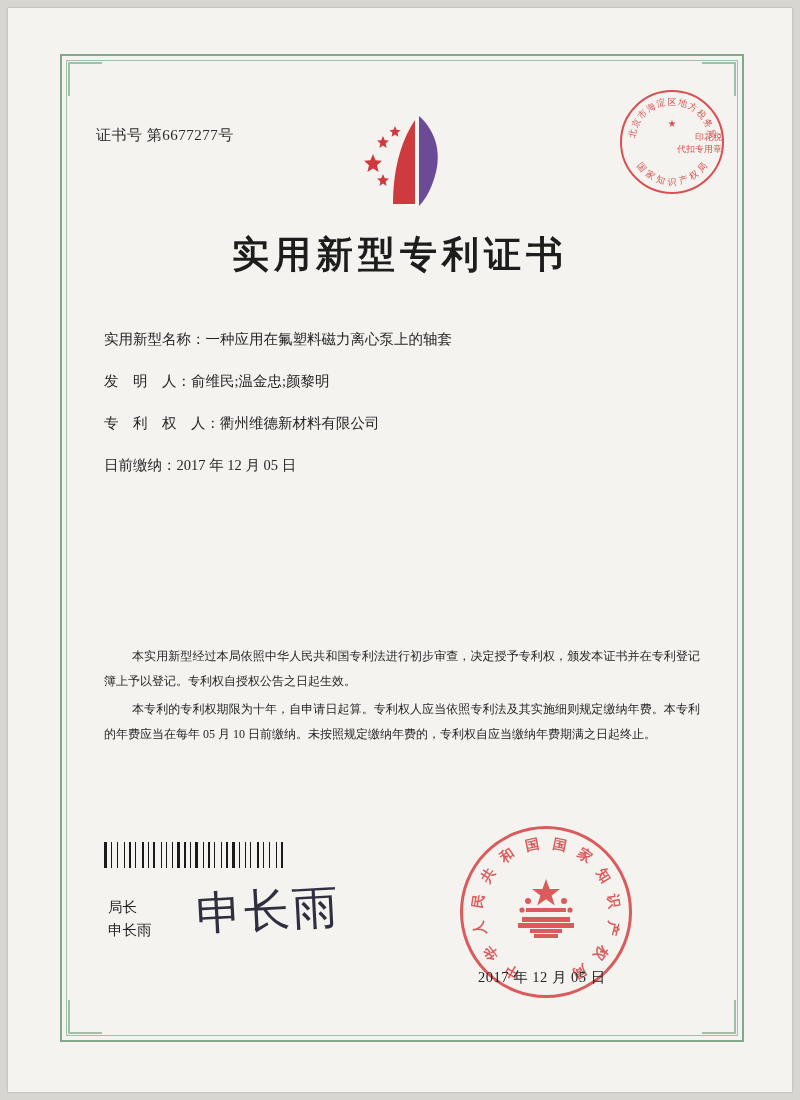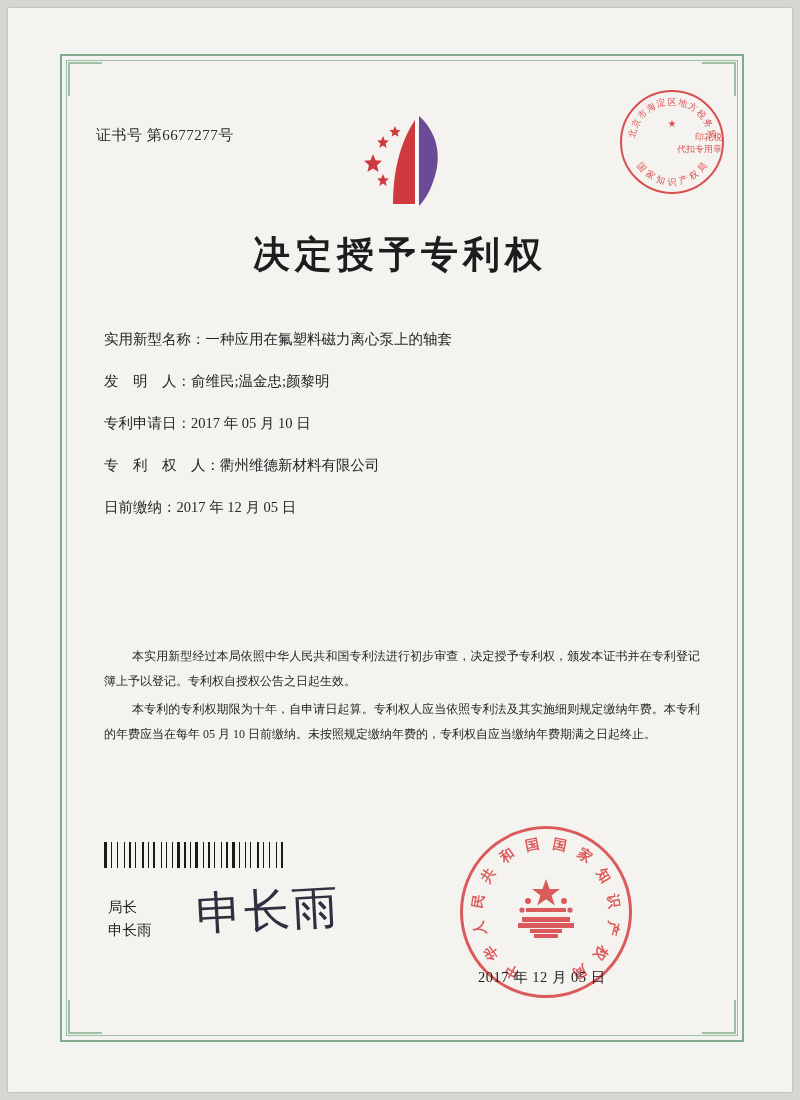--- a/index.html
+++ b/index.html
@@ -266,34 +266,30 @@
         <span style="font-size: 9px; transform: translate(-30.6418px, 25.7115px) rotate(410deg) translate(-50%, -50%);">国</span>
         <span style="font-size: 9px; transform: translate(-21.9804px, 33.4195px) rotate(393.333deg) translate(-50%, -50%);">家</span>
         <span style="font-size: 9px; transform: translate(-11.4721px, 38.3196px) rotate(376.667deg) translate(-50%, -50%);">知</span>
         <span style="font-size: 9px; transform: translate(4.89859e-15px, 40px) rotate(360deg) translate(-50%, -50%);">识</span>
         <span style="font-size: 9px; transform: translate(11.4721px, 38.3196px) rotate(343.333deg) translate(-50%, -50%);">产</span>
         <span style="font-size: 9px; transform: translate(21.9804px, 33.4195px) rotate(326.667deg) translate(-50%, -50%);">权</span>
         <span style="font-size: 9px; transform: translate(30.6418px, 25.7115px) rotate(310deg) translate(-50%, -50%);">局</span>
       </div>
   </div>
 
-  <div class="main-title">决定授予专利权</div>
+  <div class="main-title">实用新型专利证书</div>
 
   <div class="fields">
     <div class="field-row">
       <span class="field-label">实用新型名称：</span>
       <span class="field-value">一种应用在氟塑料磁力离心泵上的轴套</span>
     </div>
     <div class="field-row">
       <span class="field-label">发　明　人：</span>
       <span class="field-value">俞维民;温金忠;颜黎明</span>
-    </div>
-    <div class="field-row">
-      <span class="field-label">专利申请日：</span>
-      <span class="field-value">2017 年 05 月 10 日</span>
     </div>
     <div class="field-row">
       <span class="field-label">专　利　权　人：</span>
       <span class="field-value">衢州维德新材料有限公司</span>
     </div>
     <div class="field-row">
       <span class="field-label">日前缴纳：</span>
       <span class="field-value">2017 年 12 月 05 日</span>
     </div>
   </div>

